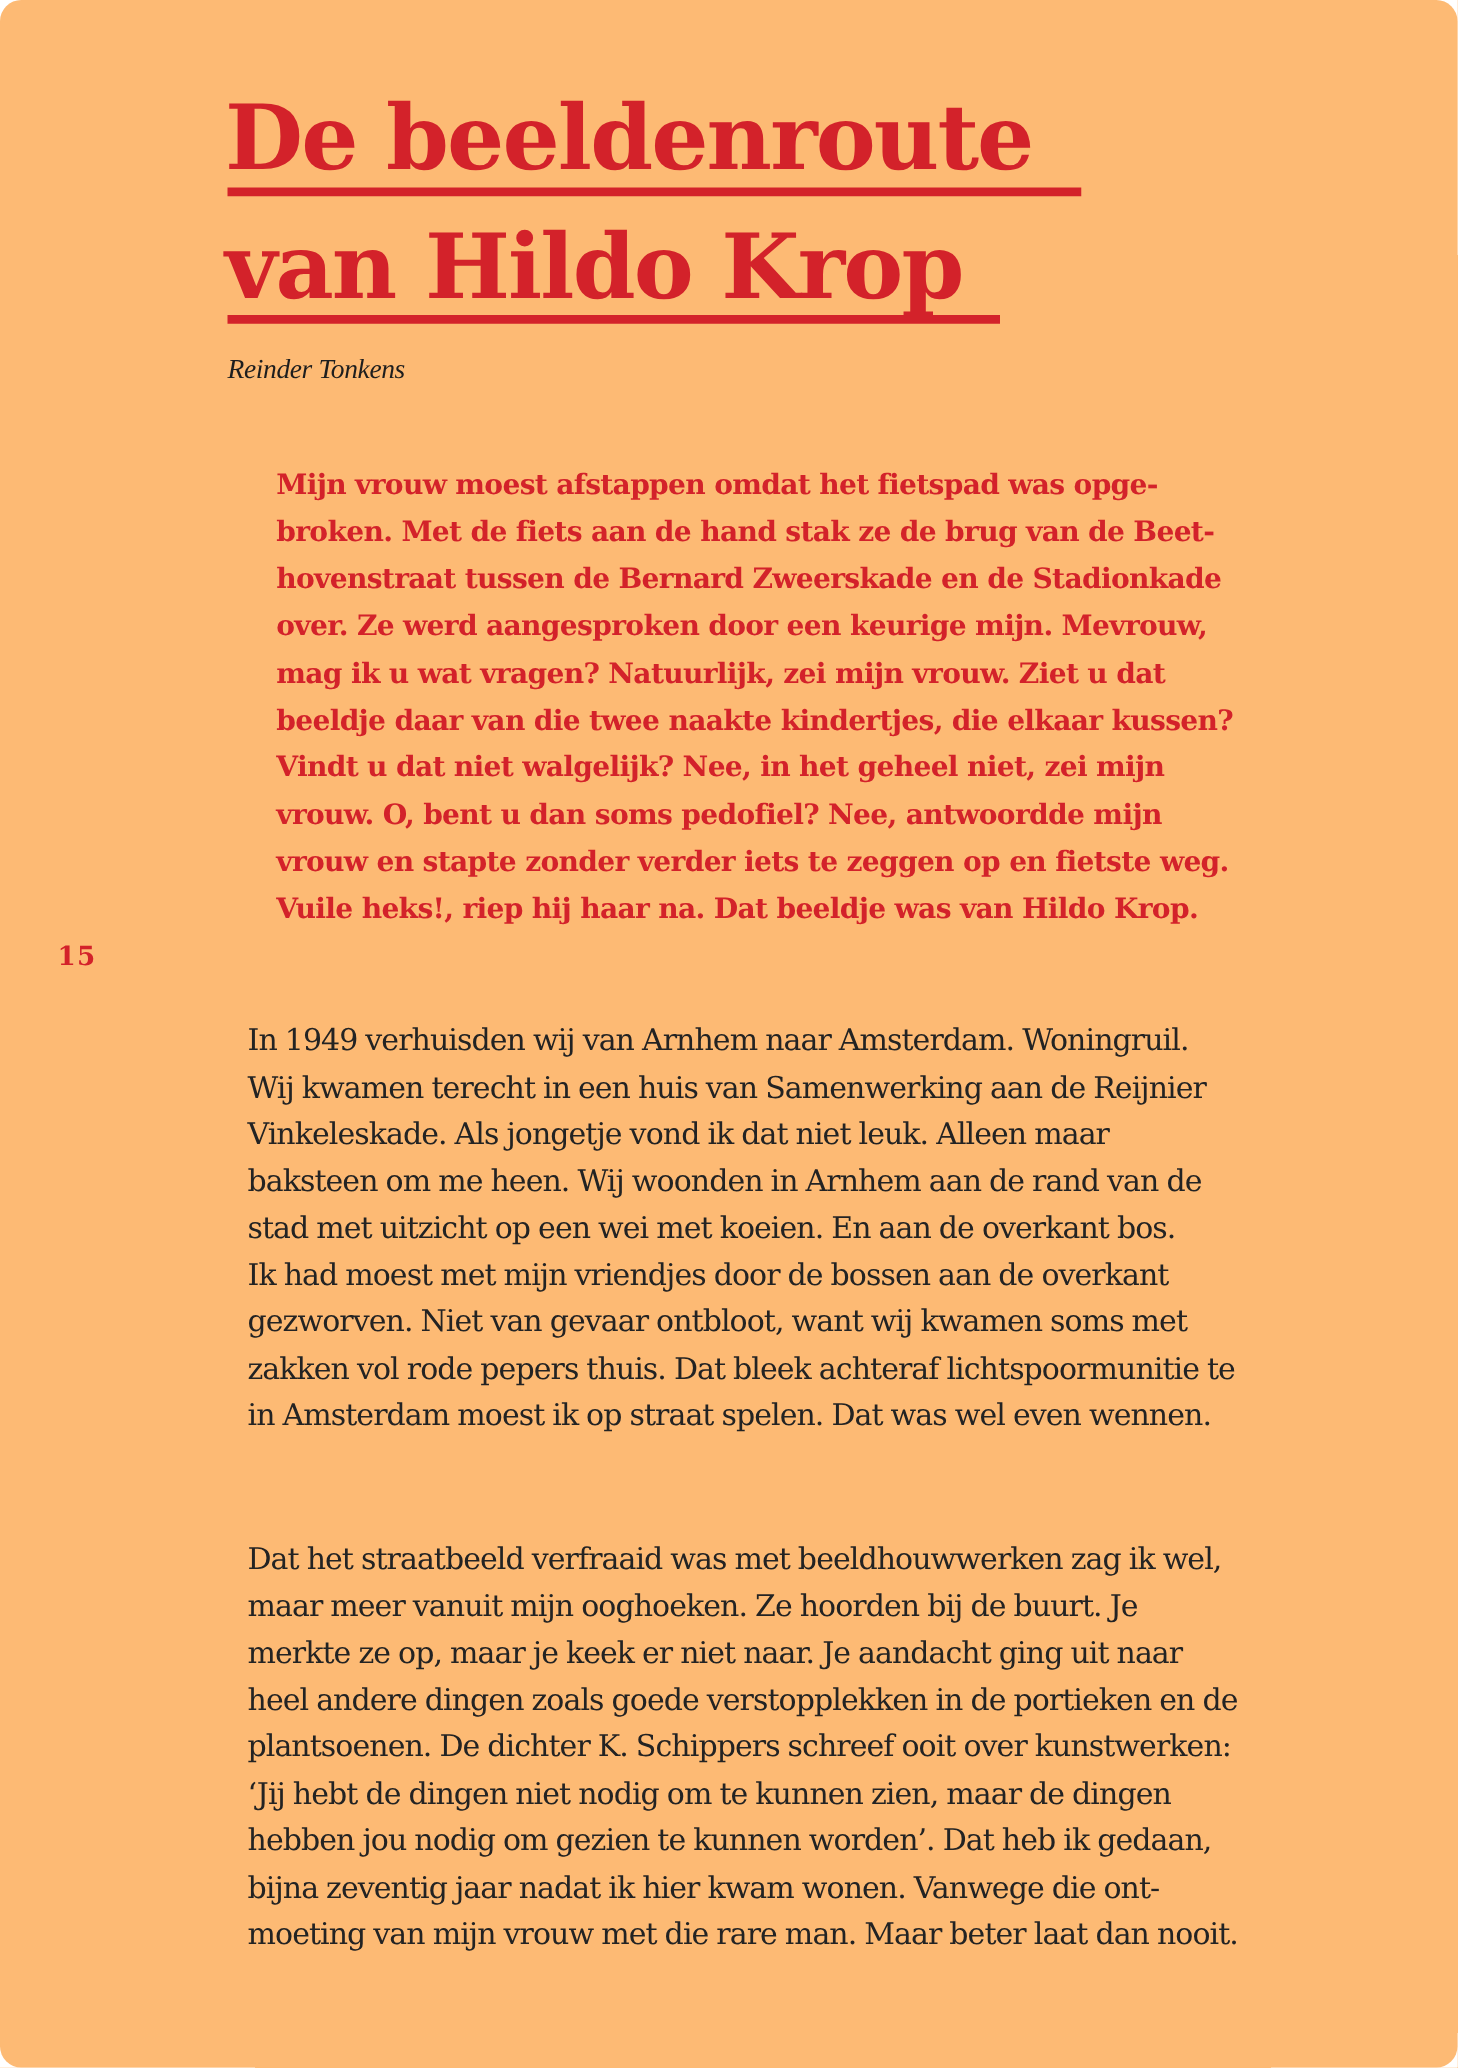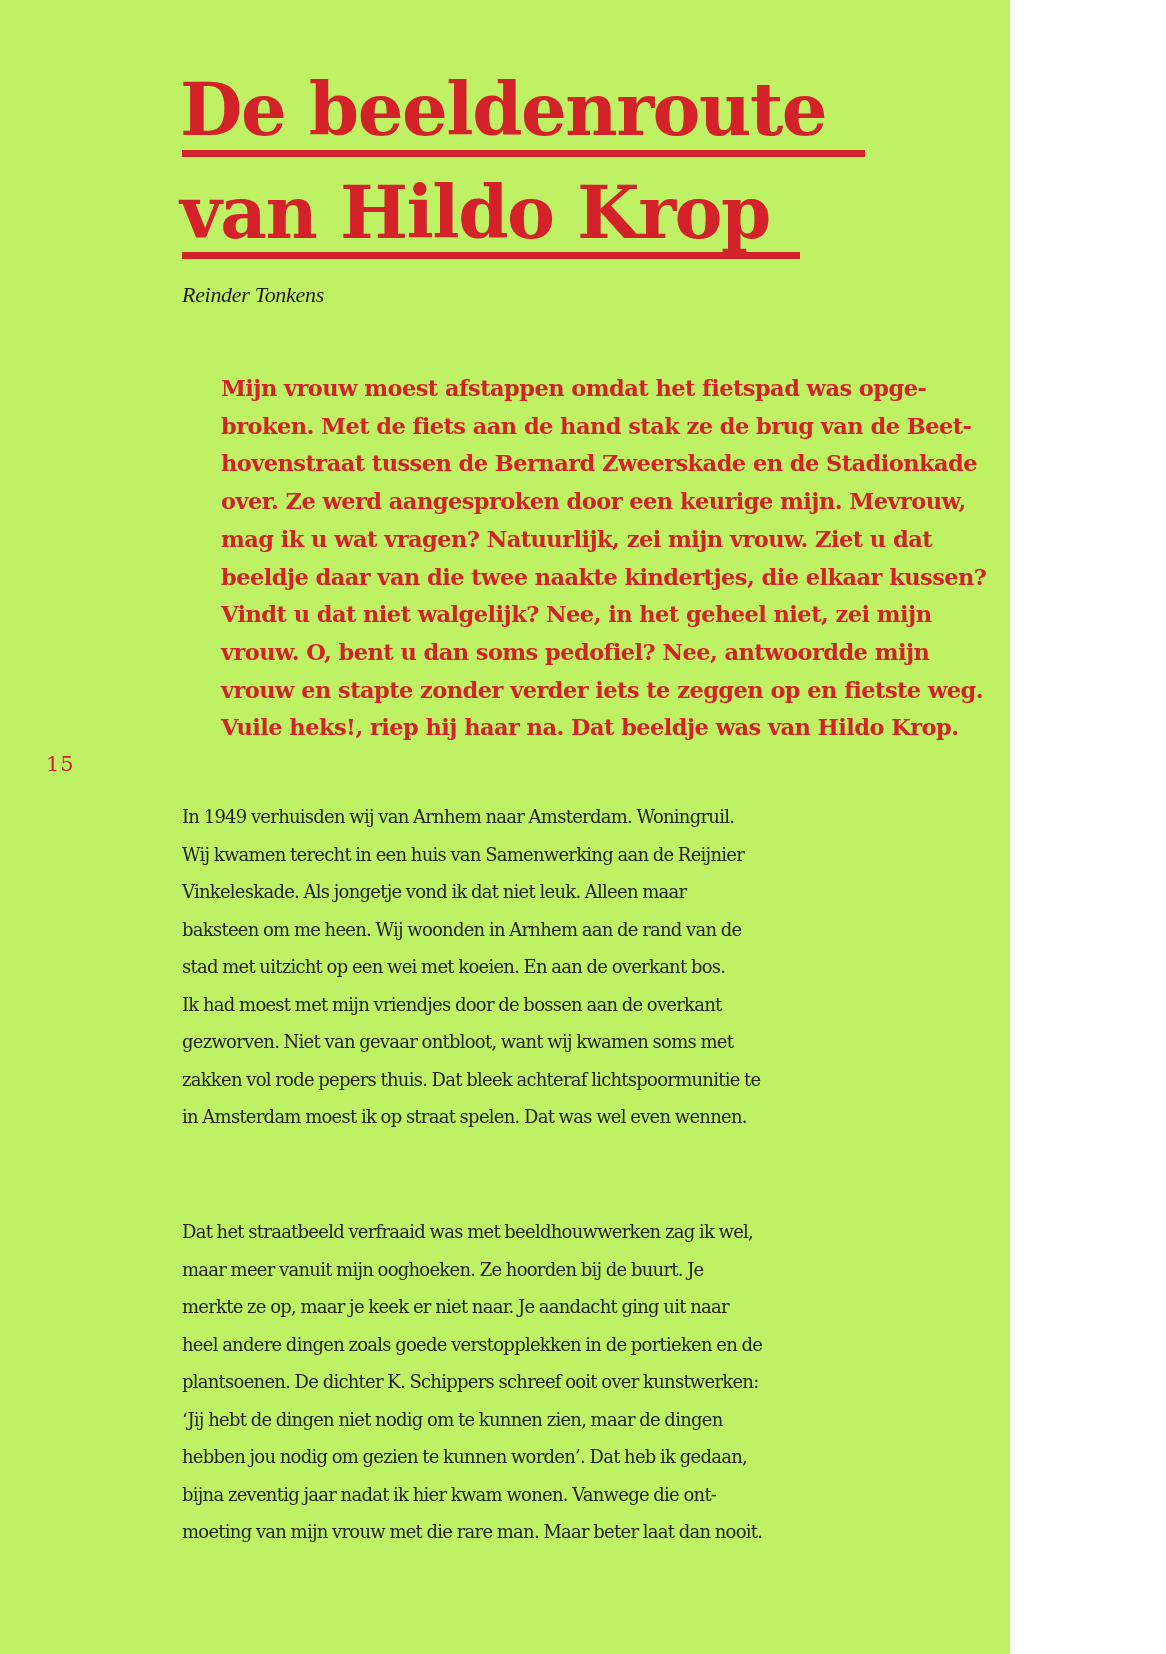--- a/index.html
+++ b/index.html
@@ -9,23 +9,24 @@
   }
   body {
     width: 1166px;
     height: 1654px;
     position: relative;
     overflow: hidden;
   }
   .page {
     position: absolute;
     left: 0; top: 0;
-    width: 1010px;
+    width: 1166px;
     height: 1654px;
-    background: #bef264;
+    background: #fdba74;
+    border-radius: 17px;
   }
   .title {
     position: absolute;
     left: 180px;
     top: 58px;
     margin: 0;
     font-family: "DejaVu Serif", serif;
     font-weight: bold;
     color: #d3222a;
     font-size: 72px;
@@ -78,29 +79,30 @@
   }
 
   .page-number {
     position: absolute;
     left: 46px;
     top: 752px;
     font-family: "DejaVu Serif", serif;
     font-size: 21px;
     color: #d3222a;
     letter-spacing: 1px;
+    font-weight: bold;
   }
 
   .body-text {
     position: absolute;
     left: 182px;
     width: 880px;
-    margin: 0;
+    margin: 16px;
     font-family: "DejaVu Serif", serif;
-    font-size: 18px;
+    font-size: 24px;
     line-height: 37.5px;
     color: #232323;
     letter-spacing: -0.75px;
     word-spacing: -0.5px;
   }
   .para-1 { top: 798px; }
   .para-2 { top: 1213px; }
 </style>
 </head>
 <body>

